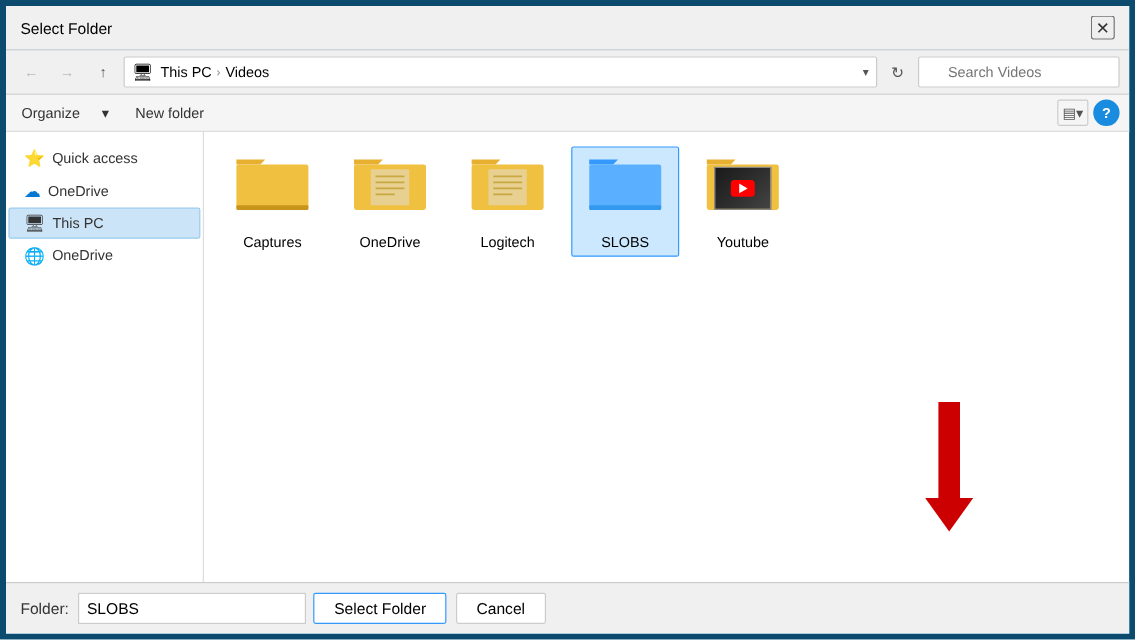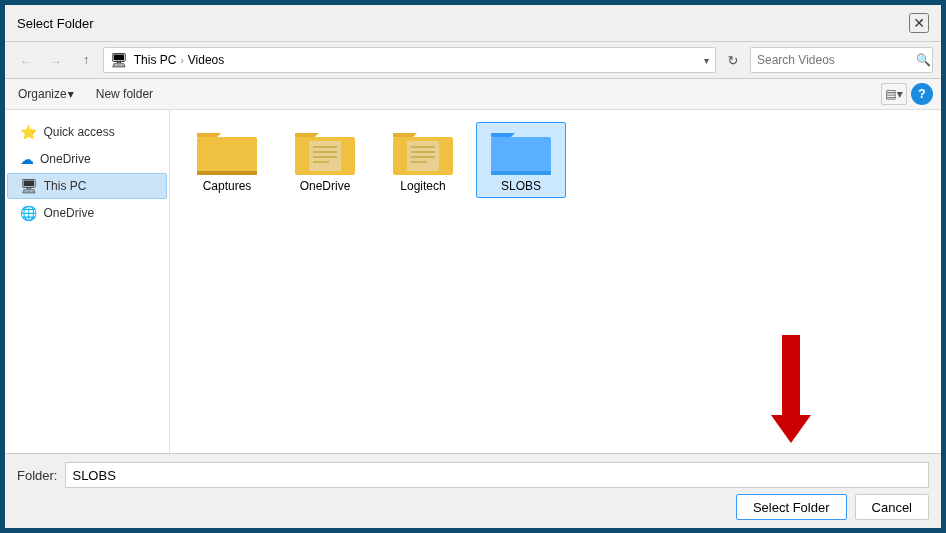--- a/index.html
+++ b/index.html
@@ -64,25 +64,25 @@
     .address-path span { color: #000; }
     .address-path .chevron { color: #888; font-size: 10px; }
     .address-dropdown { margin-left: auto; font-size: 10px; color: #555; cursor: pointer; }
     .refresh-btn {
       width: 26px; height: 26px;
       background: none; border: 1px solid transparent;
       cursor: pointer; display: flex; align-items: center; justify-content: center;
       font-size: 13px; color: #555; border-radius: 2px;
     }
     .search-box {
-      width: 183px; height: 26px;
+      width: 168px; height: 26px;
       border: 1px solid #ccc;
       background: #fff;
       display: flex; align-items: center;
-      padding: 0 6px;
+      padding: 0 24px;
       border-radius: 2px;
       gap: 4px;
     }
     .search-box input {
       border: none; outline: none; background: transparent;
       font-size: 12px; flex: 1; color: #000;
     }
     .search-icon { font-size: 12px; color: #888; }
 
     
@@ -91,21 +91,21 @@
       border-bottom: 1px solid #ddd;
       padding: 4px 8px;
       display: flex;
       align-items: center;
       gap: 12px;
     }
     .toolbar-btn {
       font-size: 12px;
       color: #333;
       cursor: pointer;
-      display: flex; align-items: center; gap: 1px;
+      display: flex; align-items: center; gap: 18px;
       padding: 2px 4px;
       border: 1px solid transparent;
       border-radius: 2px;
       background: none;
     }
     .view-btn {
       margin-left: auto;
       width: 26px; height: 22px;
       background: none; border: 1px solid #ccc;
       cursor: pointer; display: flex; align-items: center; justify-content: center;
@@ -173,31 +173,31 @@
     .folder-item.selected { background: #cce8ff; border-color: #3399ff; }
     .folder-icon-wrap {
       width: 64px; height: 52px;
       display: flex; align-items: center; justify-content: center;
       position: relative;
     }
 
     
     .folder-label {
       font-size: 12px; color: #000; text-align: center;
-      margin-top: 0; word-break: break-word;
+      margin-top: 16px; word-break: break-word;
       max-width: 88px;
     }
 
     
     .bottom-bar {
       border-top: 1px solid #ccc;
       padding: 8px 12px;
       background: #f0f0f0;
       display: flex;
-      flex-direction: column;
+      flex-direction: row;
       gap: 6px;
     }
     .folder-field {
       display: flex;
       align-items: center;
       gap: 8px;
     }
     .folder-field-label { font-size: 13px; color: #333; }
     .folder-field input {
       flex: 1;
@@ -437,20 +437,34 @@
           <svg class="folder-svg" viewBox="0 0 64 52">
             <path fill="#3399ff" d="M2,10 L22,10 L26,6 L2,6 Z"></path>
             <rect fill="#5ab0ff" x="2" y="10" width="60" height="38" rx="2"></rect>
             <rect fill="#3399ee" x="2" y="44" width="60" height="4" rx="1"></rect>
           </svg>
         </div>
         <span class="folder-label">SLOBS</span>
       </div>
 
 
+      <div class="folder-item">
+        <div class="folder-icon-wrap" style="position:relative;">
+          <svg class="folder-svg" viewBox="0 0 64 52">
+            <path class="folder-tab" d="M2,10 L22,10 L26,6 L2,6 Z"></path>
+            <rect class="folder-body" x="2" y="10" width="60" height="38" rx="2"></rect>
+          </svg>
+          <div class="folder-youtube-overlay">
+            <div class="yt-play">
+              <div class="yt-triangle"></div>
+            </div>
+          </div>
+        </div>
+        <span class="folder-label">Youtube</span>
+      </div>
 
     </div>
   </div>
 
   <div class="bottom-bar" style="position:relative;">
 
     <div class="red-arrow">
       <div class="arrow-shaft"></div>
       <div class="arrow-head"></div>
     </div>

